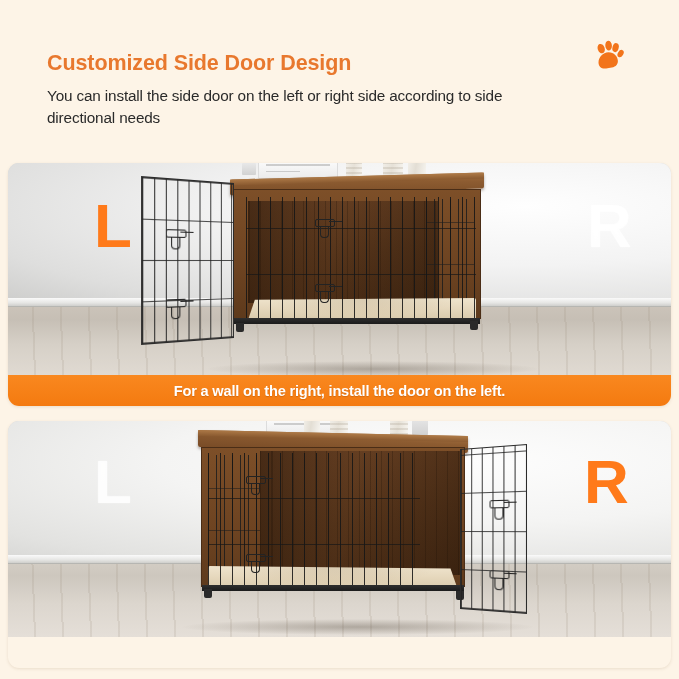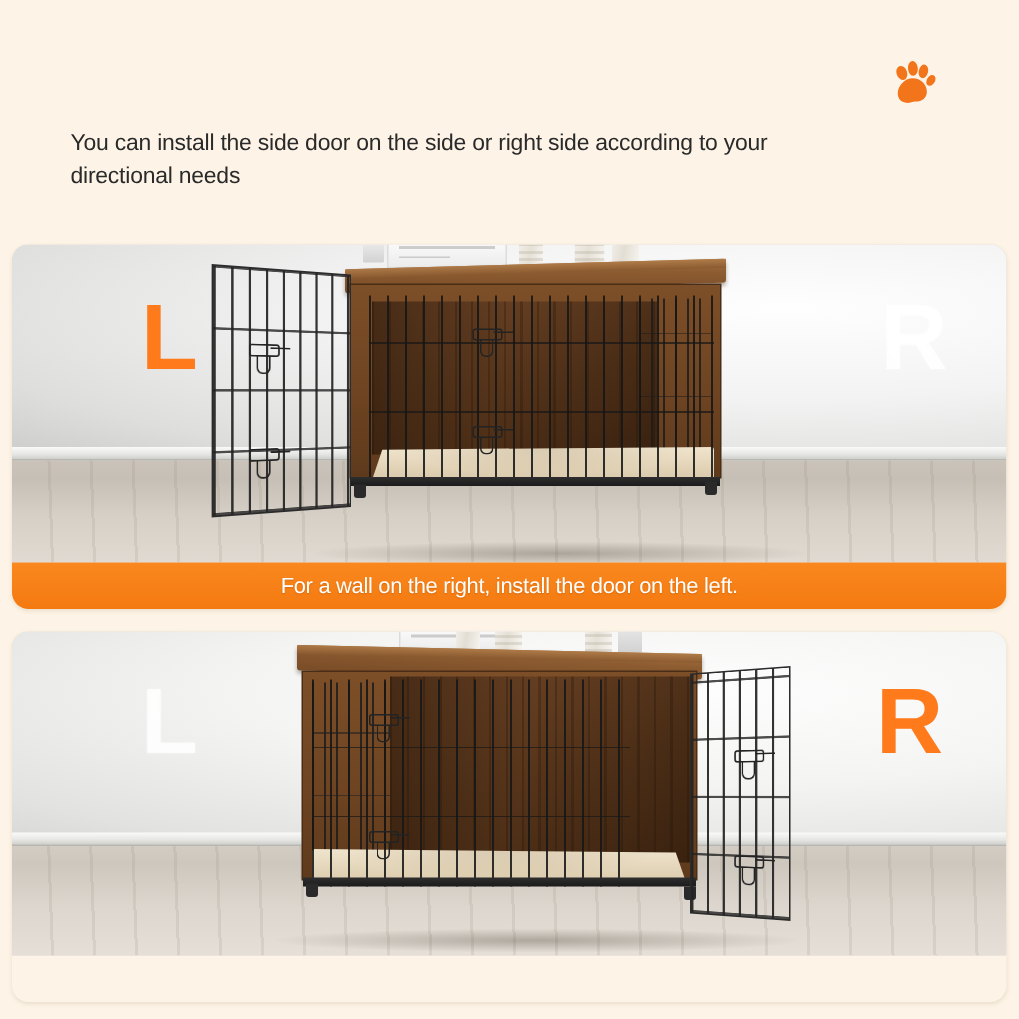--- a/index.html
+++ b/index.html
@@ -280,34 +280,35 @@
     left: 0; right: 0; bottom: 0;
     height: 31px;
     background: linear-gradient(#F9881F, #F47A10);
     display: flex;
     align-items: center;
     justify-content: center;
   }
   .caption-text {
     color: #ffffff;
     font-size: 14.6px;
-    font-weight: 400;
+    font-weight: 700;
     letter-spacing: -0.2px;
     text-shadow: 0 1px 1px rgba(150,70,0,0.35);
     white-space: nowrap;
   }
 </style>
 </head>
 <body>
 
 <div class="page">
 
   <div class="header">
-
-    <div class="subline">You can install the side door on the side or right side according to your directional needs</div>
+    <div class="headline">Customized Side Door Design</div>
+
+    <div class="subline">You can install the side door on the left or right side according to side directional needs</div>
 
     <span class="paw-icon">
       <svg width="34" height="34" viewBox="0 0 34 34" aria-hidden="true">
         <g fill="#F2741B">
           <ellipse cx="9.2" cy="9.6" rx="3.5" ry="4.8" transform="rotate(-20 9.2 9.6)"></ellipse>
           <ellipse cx="16.6" cy="6.6" rx="3.3" ry="4.9" transform="rotate(-5 16.6 6.6)"></ellipse>
           <ellipse cx="23.6" cy="8.6" rx="3.1" ry="4.6" transform="rotate(14 23.6 8.6)"></ellipse>
           <ellipse cx="28.6" cy="14.6" rx="2.7" ry="3.9" transform="rotate(32 28.6 14.6)"></ellipse>
           <path d="M16.5 13.2c5.4 0 9.4 4.3 9.4 8.9 0 4.2-3.4 6.6-7.5 6.6-2.3 0-3.4.9-5.6.9-3.8 0-6.3-2.6-6.3-6.2 0-4.9 4.3-10.2 10-10.2z"></path>
         </g>

